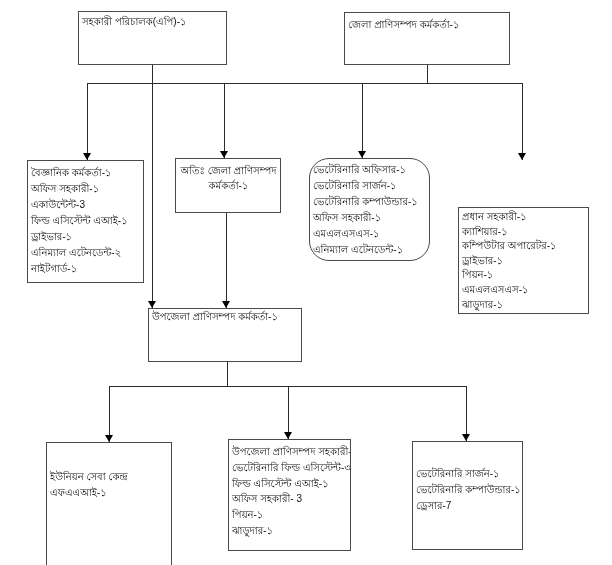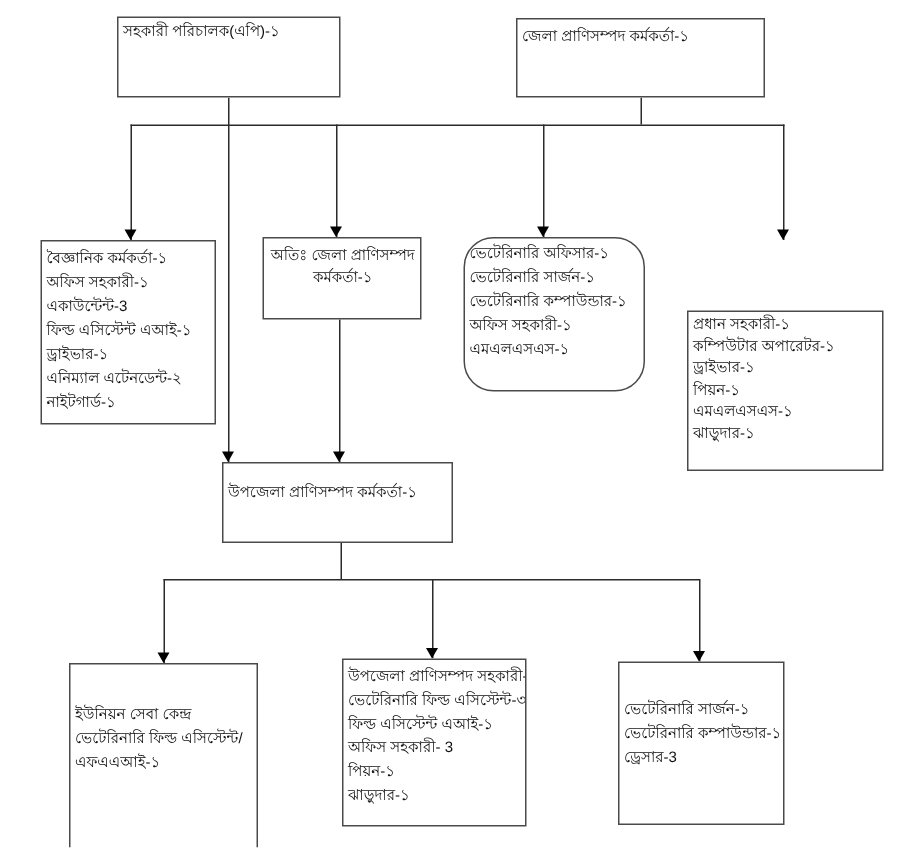--- a/index.html
+++ b/index.html
@@ -80,49 +80,50 @@
     <div class="ln">অতিঃ জেলা প্রাণিসম্পদ</div>
     <div class="ln">কর্মকর্তা-১</div>
   </div>
 
   <div class="node" style="left:309px;top:158px;width:121px;height:103px;padding-top:3px;line-height:16px;border-radius:20px;">
     <div class="ln">ভেটেরিনারি অফিসার-১</div>
     <div class="ln">ভেটেরিনারি সার্জন-১</div>
     <div class="ln">ভেটেরিনারি কম্পাউন্ডার-১</div>
     <div class="ln">অফিস সহকারী-১</div>
     <div class="ln">এমএলএসএস-১</div>
+    <div class="ln">এনিম্যাল এটেনডেন্ট-১</div>
   </div>
 
   <div class="node" style="left:458px;top:160px;width:131px;height:107px;padding-top:2px;line-height:14.6px;margin-top:47px;">
     <div class="ln">প্রধান সহকারী-১</div>
+    <div class="ln">ক্যাশিয়ার-১</div>
     <div class="ln">কম্পিউটার অপারেটর-১</div>
     <div class="ln">ড্রাইভার-১</div>
     <div class="ln">পিয়ন-১</div>
     <div class="ln">এমএলএসএস-১</div>
     <div class="ln">ঝাড়ুদার-১</div>
   </div>
 
-  <div class="node" style="left:148px;top:308px;width:154px;height:54px;padding-top:12px;">
+  <div class="node" style="left:148px;top:308px;width:154px;height:54px;padding-top:0;">
     <div class="ln">উপজেলা প্রাণিসম্পদ কর্মকর্তা-১</div>
   </div>
 
   <div class="node" style="left:46px;top:442px;width:126px;height:140px;padding-top:26px;line-height:16px;">
     <div class="ln">ইউনিয়ন সেবা কেন্দ্র</div>
-    <div class="ln">ভেটেরিনারি ফিল্ড এসিস্টেন্ট/</div>
     <div class="ln">এফএএআই-১</div>
   </div>
 
   <div class="node" style="left:228px;top:439px;width:123px;height:112px;padding-top:4px;line-height:15.8px;">
     <div class="ln">উপজেলা প্রাণিসম্পদ সহকারী-১</div>
     <div class="ln">ভেটেরিনারি ফিল্ড এসিস্টেন্ট-৩</div>
     <div class="ln">ফিল্ড এসিস্টেন্ট এআই-১</div>
     <div class="ln">অফিস সহকারী- 3</div>
     <div class="ln">পিয়ন-১</div>
     <div class="ln">ঝাড়ুদার-১</div>
   </div>
 
   <div class="node" style="left:412px;top:441px;width:111px;height:109px;padding-top:24px;line-height:16px;">
     <div class="ln">ভেটেরিনারি সার্জন-১</div>
     <div class="ln">ভেটেরিনারি কম্পাউন্ডার-১</div>
-    <div class="ln">ড্রেসার-3</div>
+    <div class="ln">ড্রেসার-7</div>
   </div>
 
 </div>
 
 </body></html>

